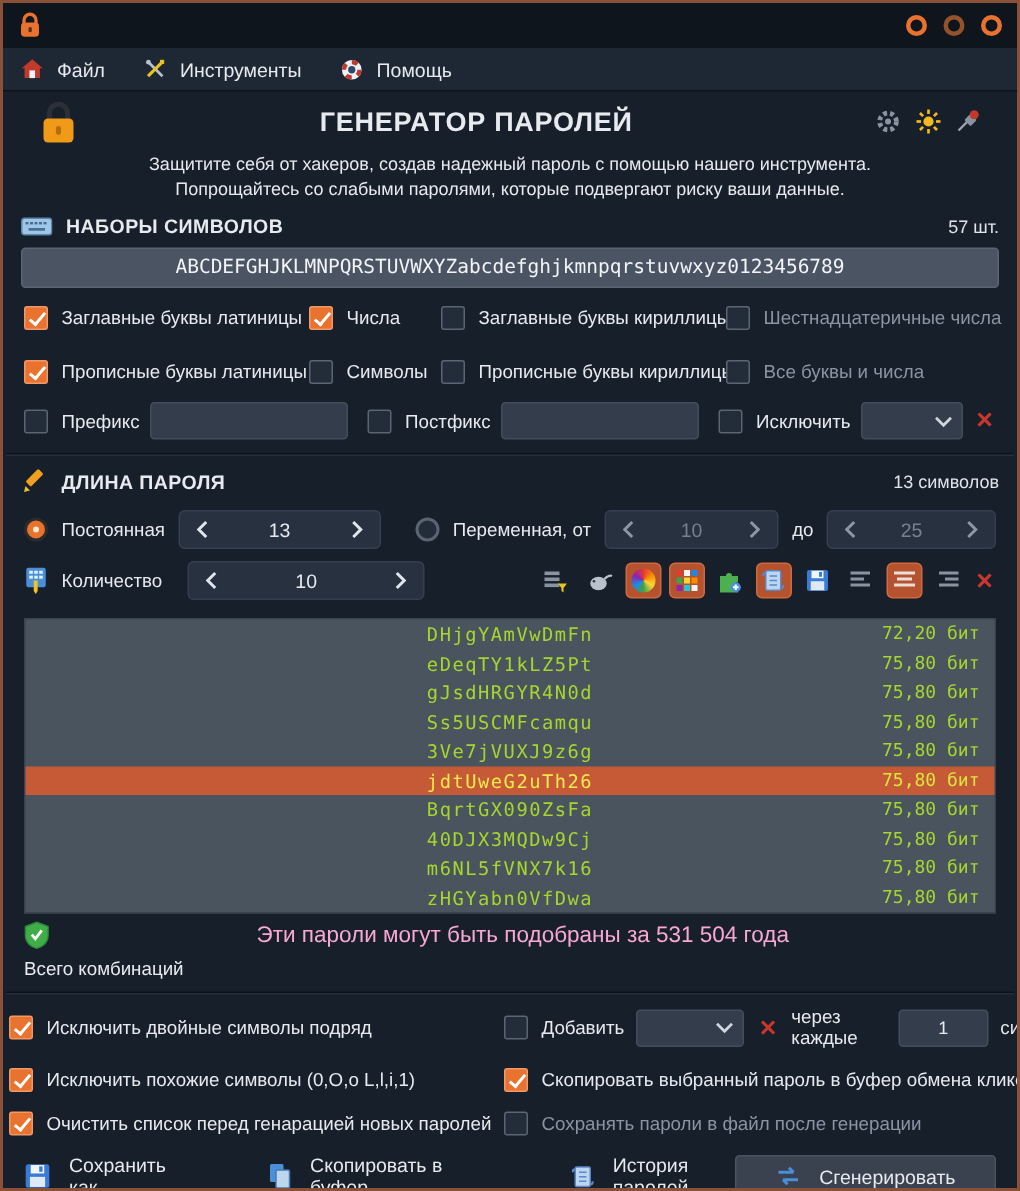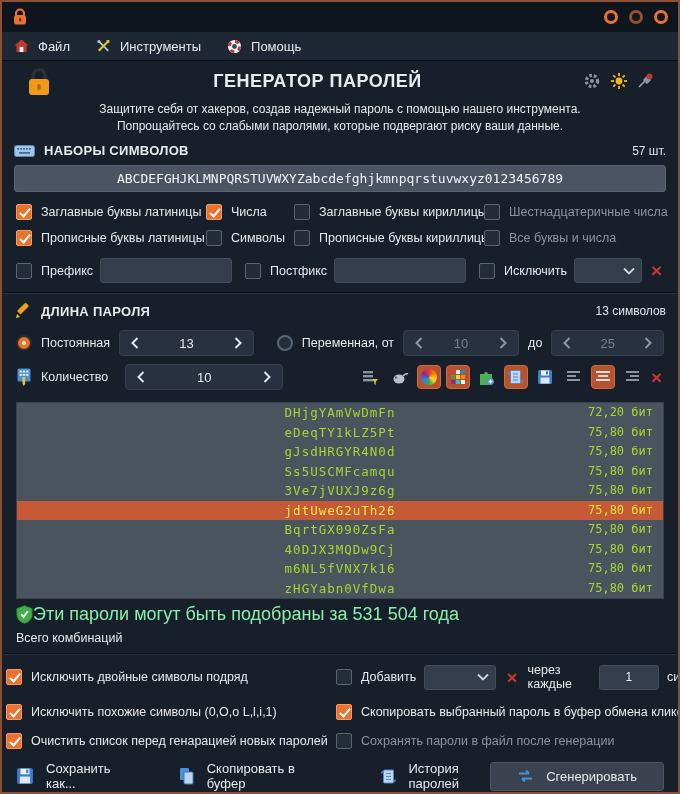--- a/index.html
+++ b/index.html
@@ -44,21 +44,21 @@
   .cb .lbl { white-space:nowrap; }
   .cb.dim .lbl { color:#8a94a3; }
   .box { width:16px; height:16px; flex:0 0 16px; border:1px solid #5a6472; background:#232d3a; border-radius:2px; position:relative; }
   .box.checked { background:#e8722e; border-color:#f09a6a; }
   .box.checked::after { content:""; position:absolute; left:5px; top:1px; width:4px; height:9px;
     border:solid #fff; border-width:0 2px 2px 0; transform:rotate(40deg); }
   .radio { width:16px; height:16px; flex:0 0 16px; border:2px solid #5a6472; background:#232d3a; border-radius:50%; position:relative; }
   .radio.on { border-color:#2b2b2b; background:#e8722e; }
   .radio.on::after { content:""; position:absolute; left:4px; top:4px; width:4px; height:4px; border-radius:50%; background:#ffe9d2; }
 
-  .cb-grid { display:grid; grid-template-columns:190px 88px 190px auto; padding:10px 14px 4px; row-gap:10px; }
+  .cb-grid { display:grid; grid-template-columns:190px 88px 190px auto; padding:10px 14px 4px; row-gap:20px; }
 
   .prefix-row { display:flex; align-items:center; gap:7px; padding:8px 14px 9px; }
   .text-input { background:#333d4b; border:1px solid #434e5d; border-radius:3px; height:25px; color:#e7eaee; padding:0 6px; font-size:12px; }
   .select { background:#333d4b; border:1px solid #434e5d; border-radius:3px; height:25px; display:flex; align-items:center; justify-content:flex-end; padding:0 6px; }
   .x-btn { color:#c8372d; font-size:19px; font-weight:bold; line-height:1; padding:0 2px; cursor:default; }
 
   .divider { border-top:1px solid #0d1219; border-bottom:1px solid #252f3d; margin:0 2px; }
 
   
   .stepper { display:flex; align-items:center; background:#273140; border:1px solid #343f50; border-radius:4px; height:26px; }
@@ -80,21 +80,21 @@
   .pw-list { margin:6px 14px 0; background:#49545f; border:1px solid #39434e; }
   .pw-row { position:relative; height:19.5px; font-family:"DejaVu Sans Mono", monospace; font-size:12.5px; color:#a6d62e; }
   .pw-row .pw { position:absolute; left:0; right:0; top:2px; text-align:center; letter-spacing:1px; }
   .pw-row .bits { position:absolute; right:10px; top:2px; font-size:12px; }
   .pw-row.selected { background:#c65a36; }
   .pw-row.selected .pw { color:#f2ea4c; }
   .pw-row.selected .bits { color:#d8e53c; }
 
   
   .status-row { display:flex; align-items:center; padding:5px 14px 2px; }
-  .status-text { flex:1; text-align:left; color:#86efac; font-size:18px; }
+  .status-text { flex:1; text-align:center; color:#f9a8d4; font-size:15px; }
   .combos-row { display:flex; align-items:center; gap:12px; padding:4px 14px 8px; }
   .combos-field { flex:1; background:#424c59; border:1px solid #525c69; border-radius:3px; height:27px;
     line-height:25px; text-align:center; font-size:13px; color:#f2f4f7; }
 
   
   .opts { display:grid; grid-template-columns:330px auto; padding:8px 4px 2px; row-gap:13px; }
   .opt-right { display:flex; align-items:center; gap:8px; }
   .small-select { width:88px; }
   .sim-input { width:60px; text-align:center; }
 

